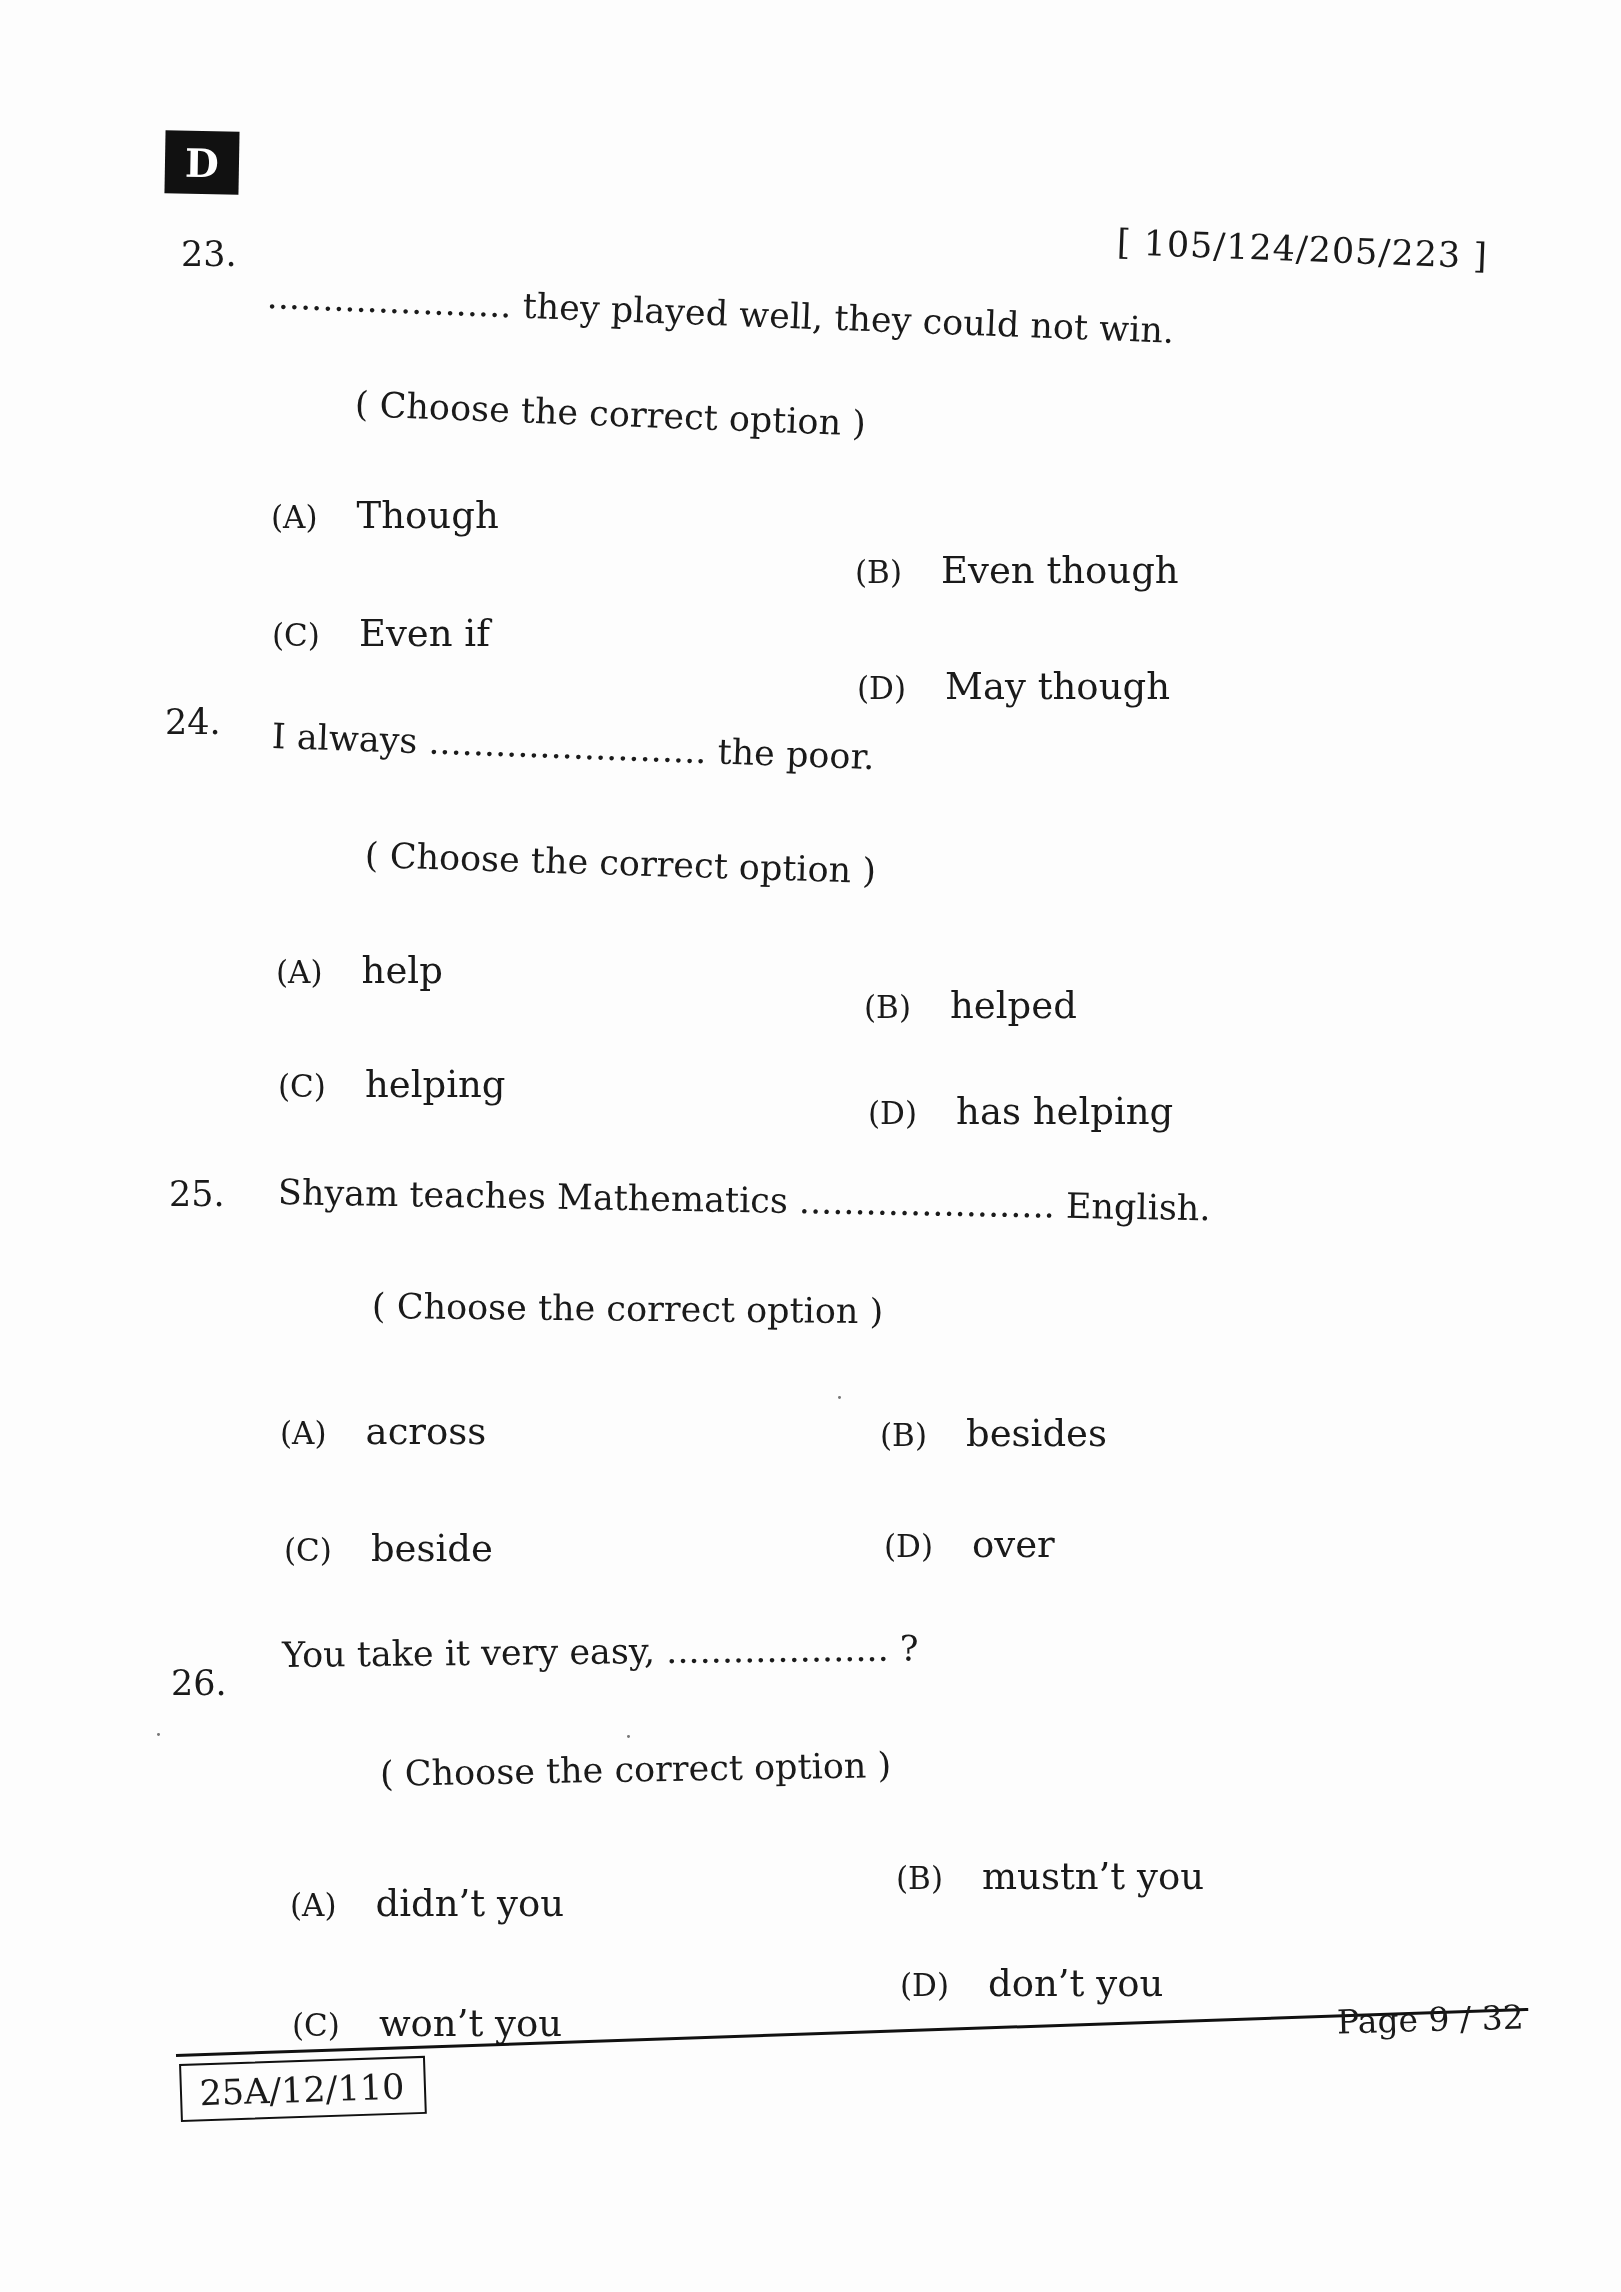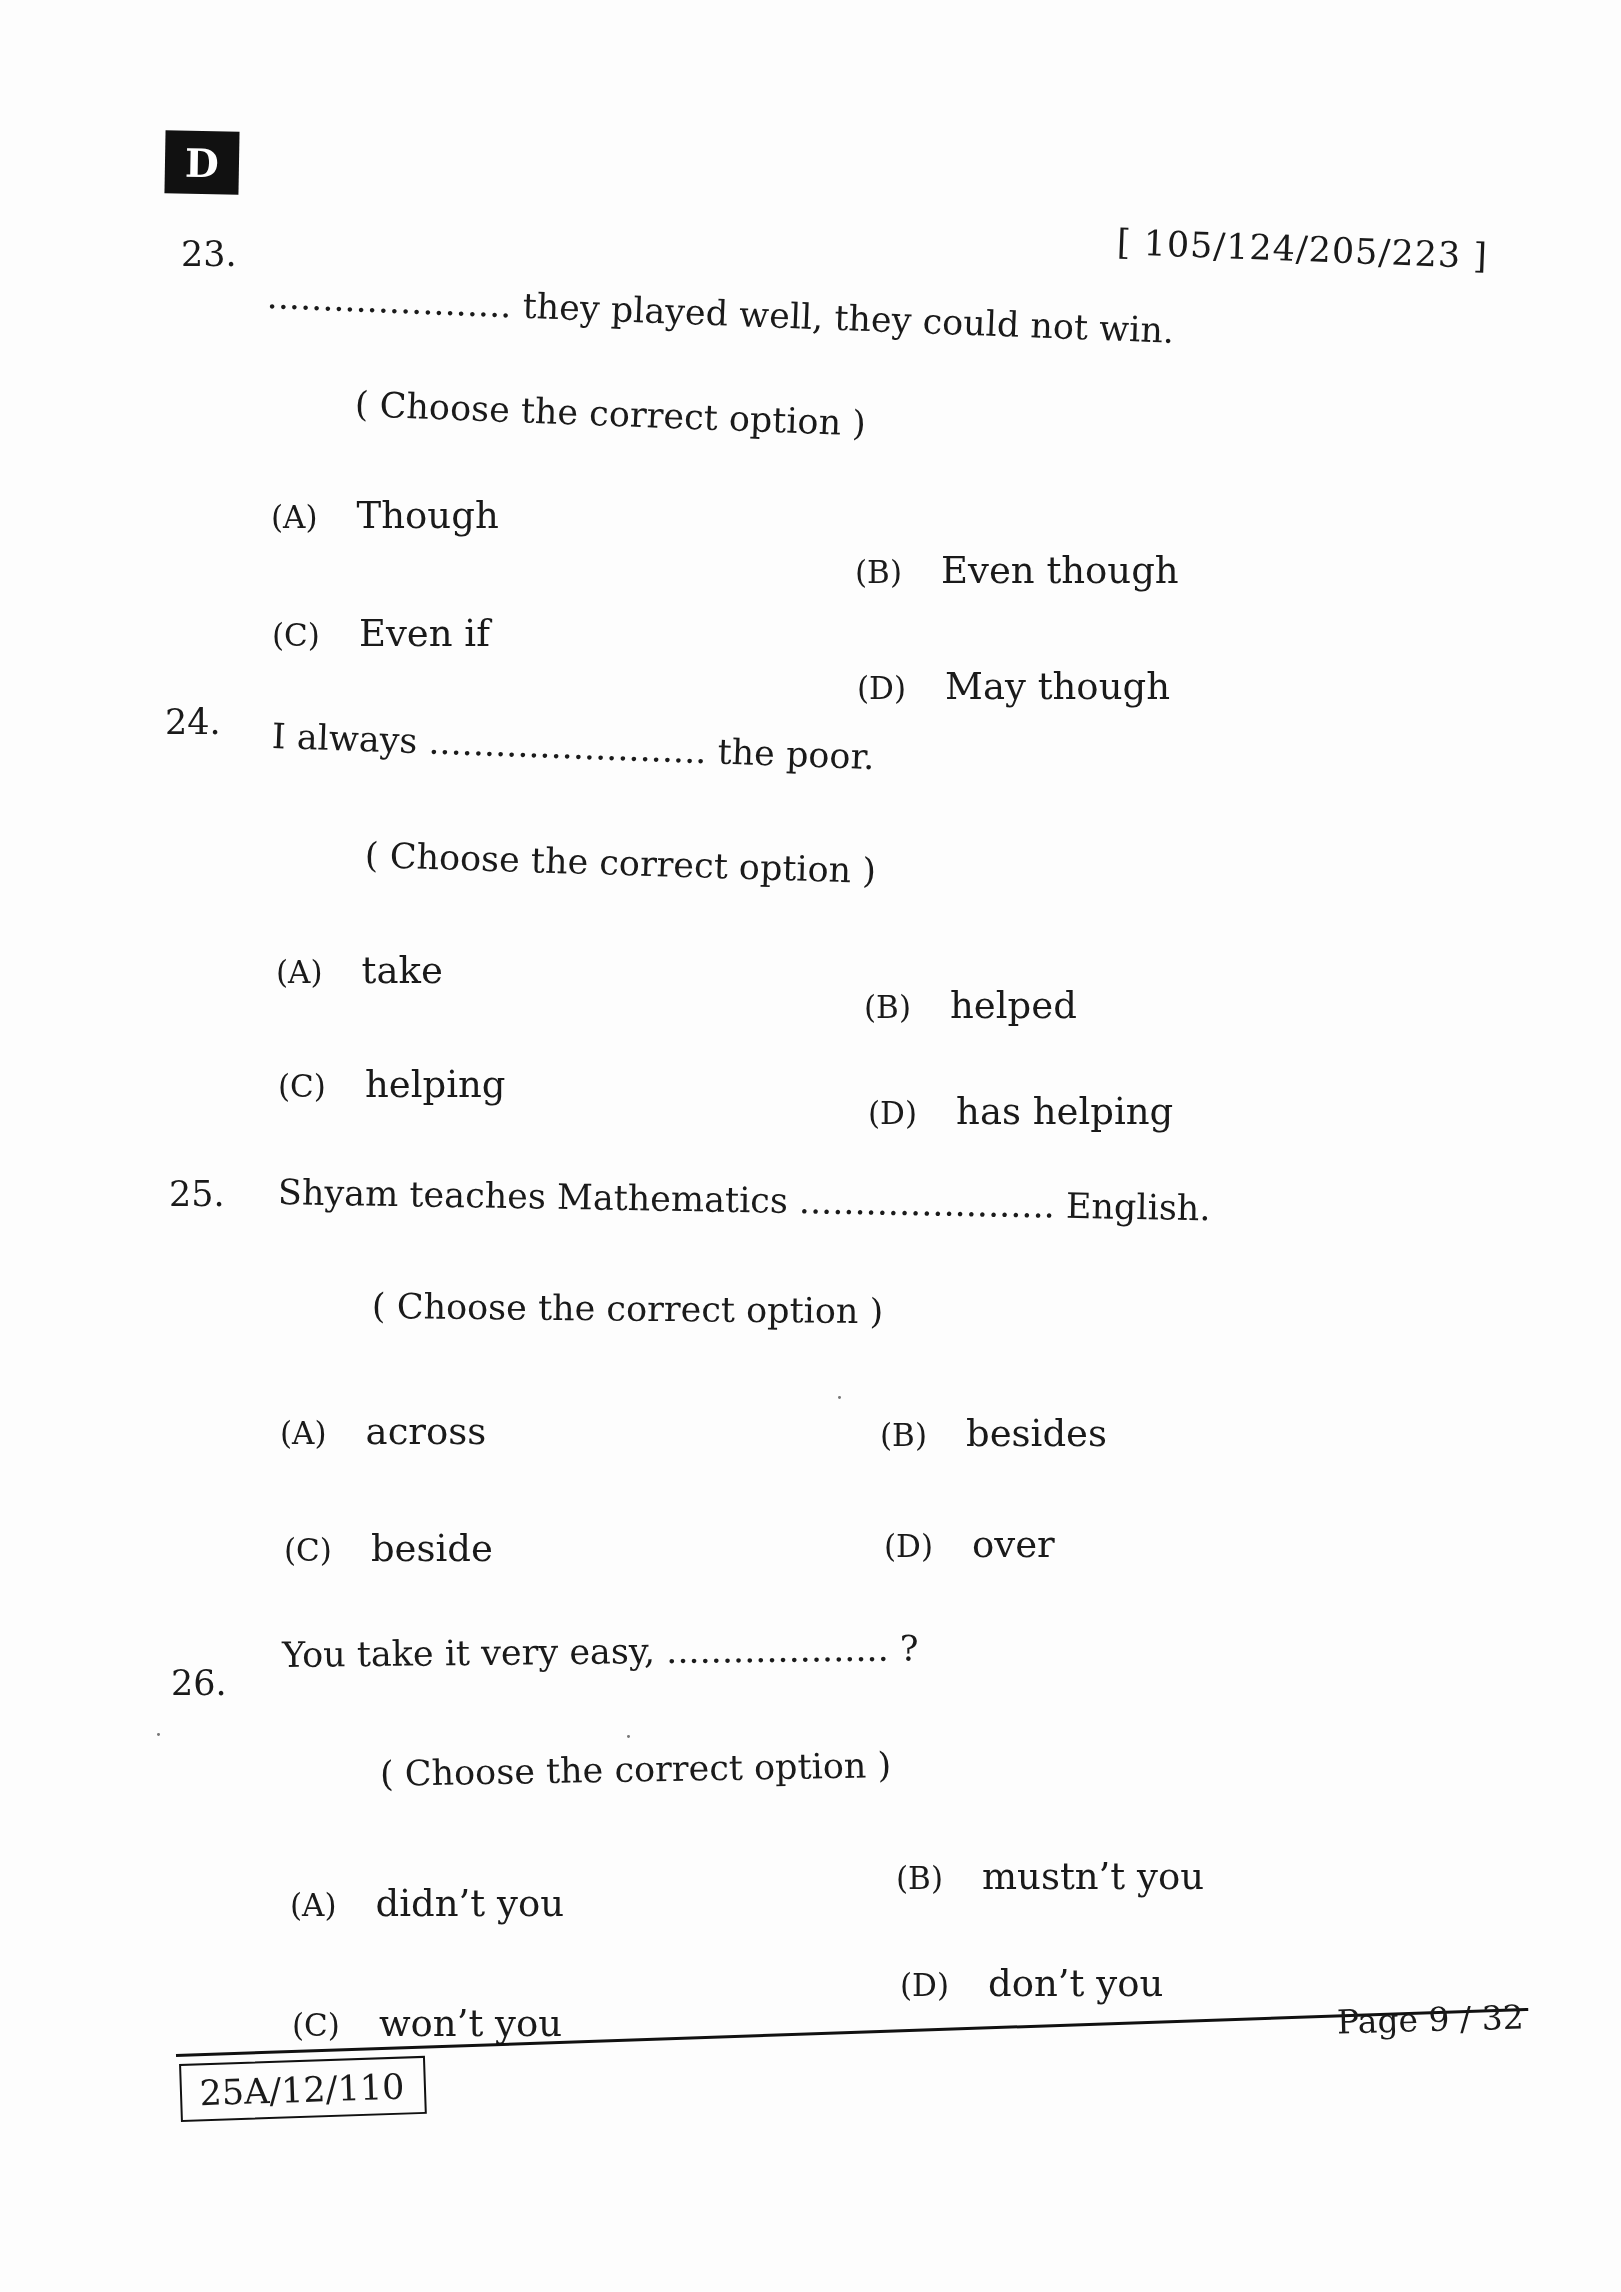--- a/index.html
+++ b/index.html
@@ -150,21 +150,21 @@
       <span class="option-text">May though</span>
     </div>
   </div>
 
   <div class="question">
     <div class="q-number" style="left:165px; top:702px;text-align:right;">24.</div>
     <div class="q-text" style="left:272px; top:716px; transform: rotate(2deg);">I always ......................... the poor.</div>
     <div class="q-instruction" style="left:365px; top:835px; transform: rotate(1.8deg);">( Choose the correct option )</div>
     <div class="option" style="left:276px; top:941px;">
       <span class="option-letter">(A)</span>
-      <span class="option-text">take</span>
+      <span class="option-text">help</span>
     </div>
     <div class="option" style="left:864px; top:976px;">
       <span class="option-letter">(B)</span>
       <span class="option-text">helped</span>
     </div>
     <div class="option" style="left:278px; top:1055px;">
       <span class="option-letter">(C)</span>
       <span class="option-text">helping</span>
     </div>
     <div class="option" style="left:868px; top:1082px;">

